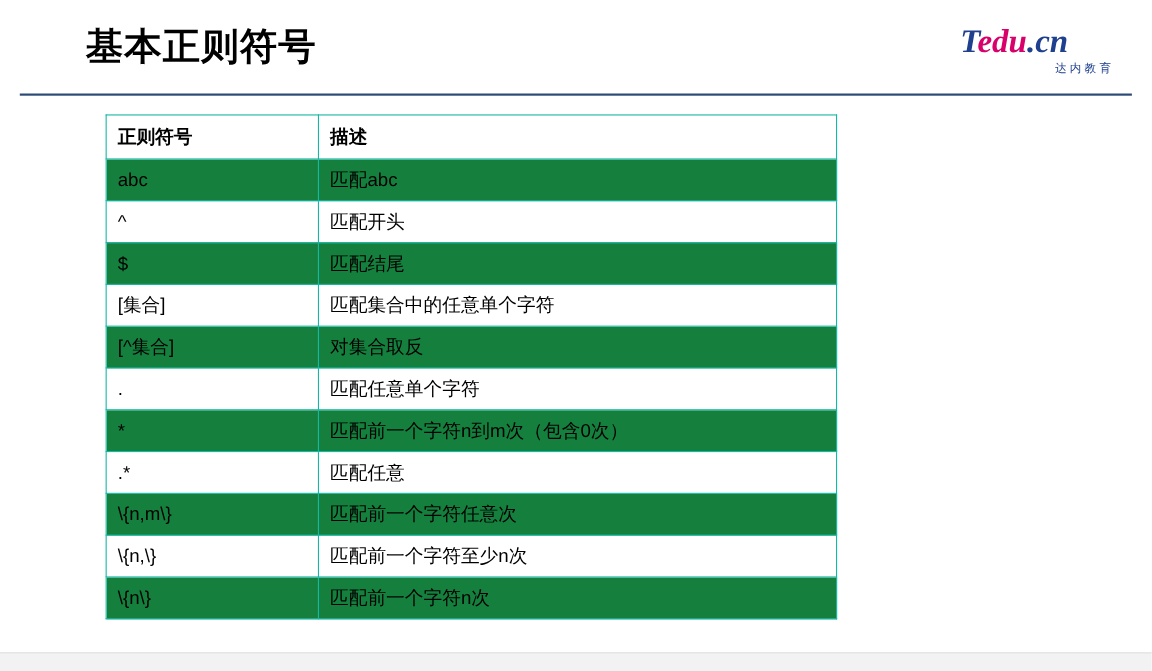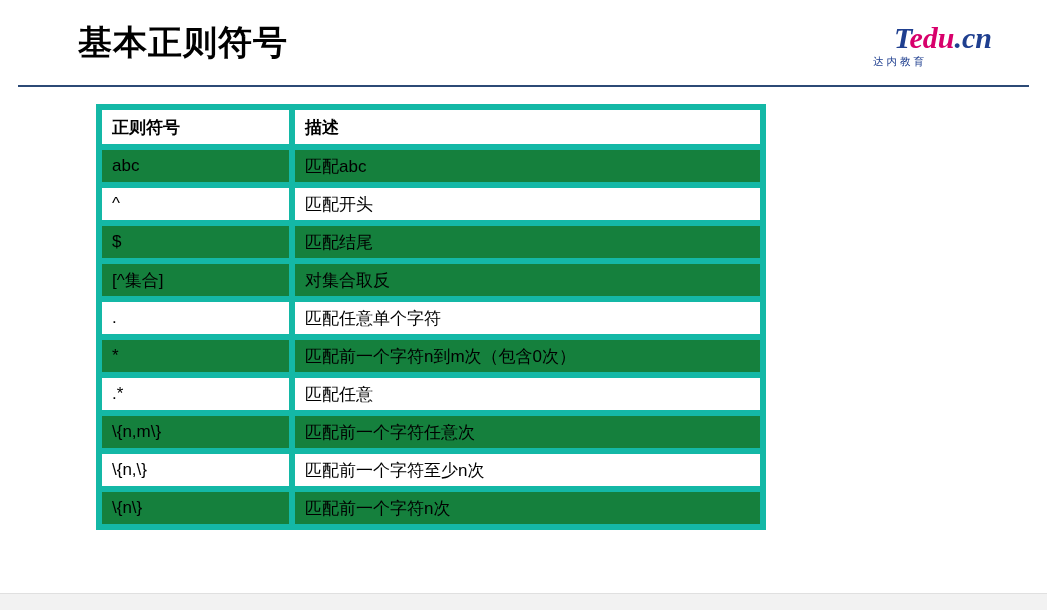--- a/index.html
+++ b/index.html
@@ -53,58 +53,57 @@
     right: 34px;
     top: 22px;
     width: 140px;
     height: 52px;
   }
   .logo-text {
     position: absolute;
     left: 0;
     top: 0;
     width: 140px;
-    text-align: center;
     font-family: "Liberation Serif", serif;
     font-size: 30px;
     font-weight: bold;
     font-style: italic;
     line-height: 32px;
     white-space: nowrap;
   }
   .logo-t { color: #1f3f8f; }
   .logo-edu { color: #d8006b; }
   .logo-dot { color: #1f3f8f; }
   .logo-cn { color: #1f3f8f; }
   .logo-sub {
     position: absolute;
     left: 0;
     top: 33px;
     width: 140px;
-    text-align: left;
+    text-align: right;
     font-size: 10.5px;
     letter-spacing: 3px;
     color: #1f3f8f;
     white-space: nowrap;
   }
   
   .table-wrap {
     position: absolute;
     left: 96px;
     top: 104px;
     width: 664px;
   }
   table.reg-table {
     border-collapse: collapse;
     width: 664px;
     table-layout: fixed;
     background: #ffffff;
   }
   table.reg-table td, table.reg-table th {
-    border: 6px solid #14b8a6;
+    border: 1px solid #14b8a6;
     height: 38px;
     padding: 0 10px;
     font-size: 17px;
     color: #000000;
     text-align: left;
     vertical-align: middle;
     font-weight: normal;
     box-sizing: border-box;
   }
   table.reg-table th {
@@ -161,20 +160,24 @@
           <td>匹配abc</td>
         </tr>
         <tr class="plain">
           <td>^</td>
           <td>匹配开头</td>
         </tr>
         <tr class="shaded">
           <td>$</td>
           <td>匹配结尾</td>
         </tr>
+        <tr class="plain">
+          <td>[集合]</td>
+          <td>匹配集合中的任意单个字符</td>
+        </tr>
         <tr class="shaded">
           <td>[^集合]</td>
           <td>对集合取反</td>
         </tr>
         <tr class="plain">
           <td>.</td>
           <td>匹配任意单个字符</td>
         </tr>
         <tr class="shaded">
           <td>*</td>

